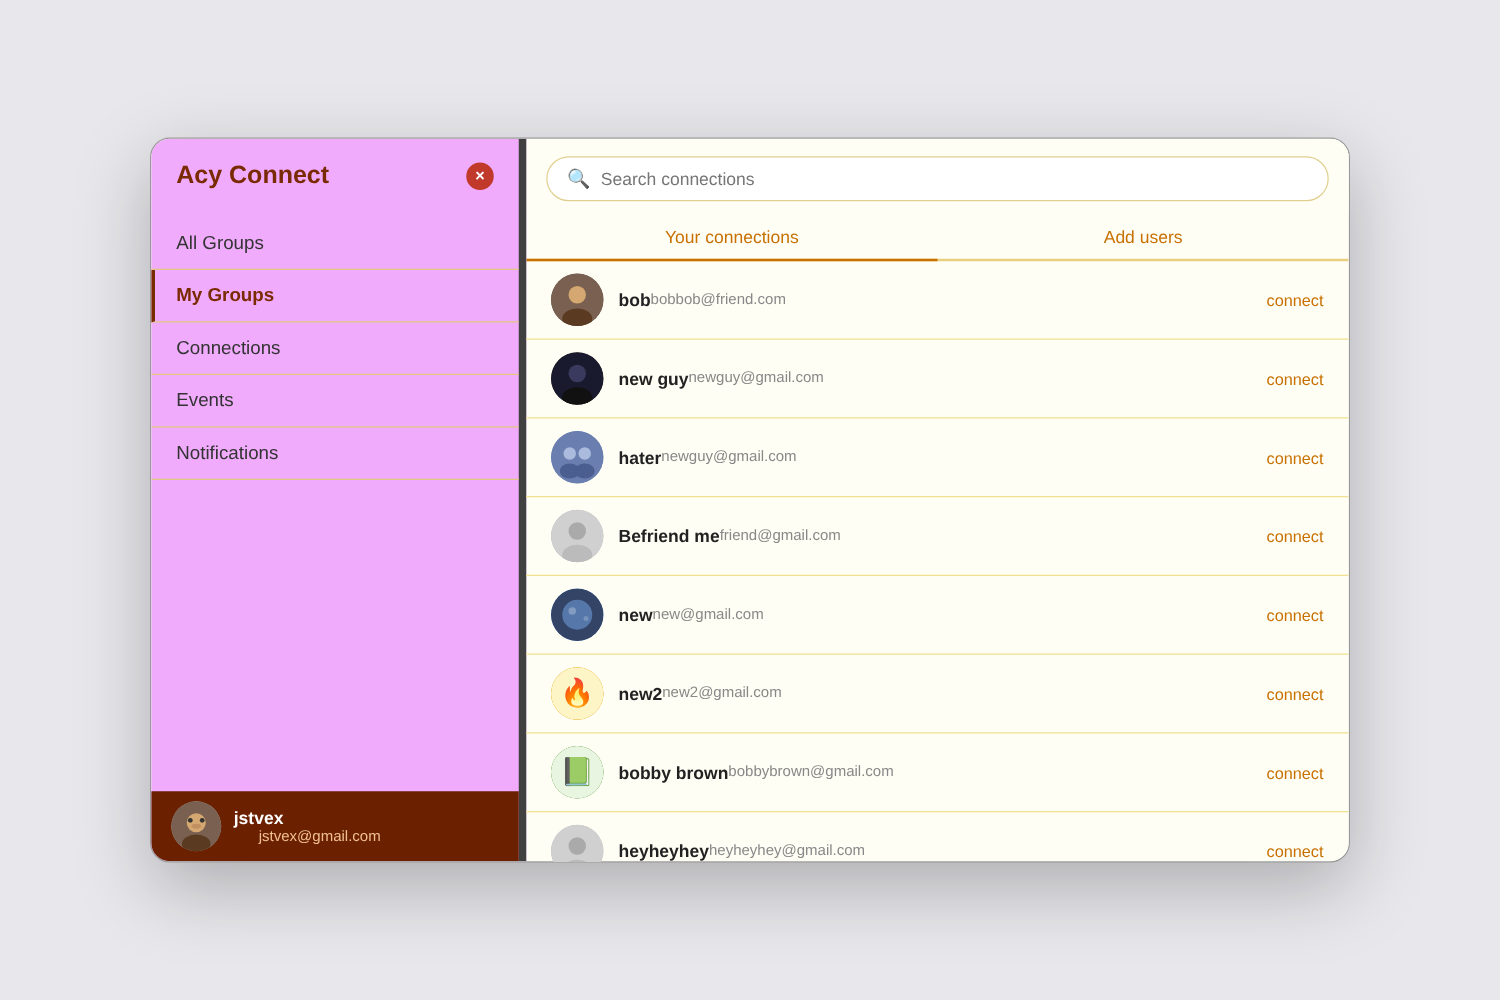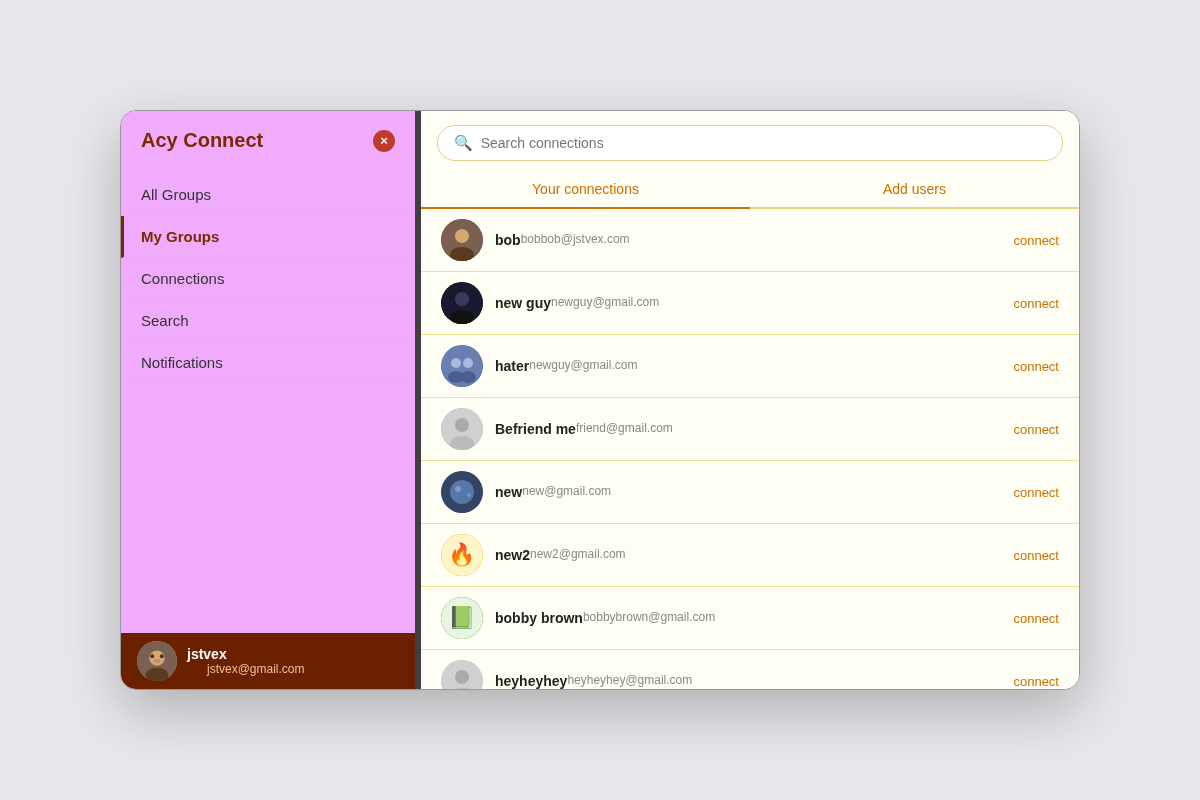--- a/index.html
+++ b/index.html
@@ -208,21 +208,21 @@
 
   <div class="sidebar">
     <div class="sidebar-header">
       <span class="app-title">Acy Connect</span>
       <button class="close-btn">×</button>
     </div>
     <ul class="nav-list">
       <li class="nav-item">All Groups</li>
       <li class="nav-item active">My Groups</li>
       <li class="nav-item">Connections</li>
-      <li class="nav-item">Search</li>
+      <li class="nav-item">Events</li>
       <li class="nav-item">Notifications</li>
     </ul>
     <div class="sidebar-footer">
       <div class="user-avatar">
         <svg viewBox="0 0 42 42" xmlns="http://www.w3.org/2000/svg">
           <circle cx="21" cy="21" r="21" fill="#7a6050"></circle>
           <ellipse cx="21" cy="18" rx="8" ry="8" fill="#d4a870"></ellipse>
           <ellipse cx="21" cy="36" rx="12" ry="8" fill="#5a3a20"></ellipse>
           <circle cx="16" cy="16" r="2" fill="#333"></circle>
           <circle cx="26" cy="16" r="2" fill="#333"></circle>
@@ -251,21 +251,21 @@
     <div class="connection-row">
           <div style="width: 42px; height: 42px; border-radius: 50%; flex-shrink: 0; overflow: hidden; background: rgb(90, 74, 58); display: flex; align-items: center; justify-content: center;">
             <svg viewBox="0 0 42 42" xmlns="http://www.w3.org/2000/svg">
               <circle cx="21" cy="21" r="21" fill="#7a6050"></circle>
               <circle cx="21" cy="17" r="7" fill="#d4a870"></circle>
               <ellipse cx="21" cy="36" rx="12" ry="8" fill="#5a3a20"></ellipse>
             </svg>
           </div>
           <div class="conn-info">
             <span class="conn-name">bob</span>
-            <span class="conn-email">bobbob@jstvex.com</span>
+            <span class="conn-email">bobbob@friend.com</span>
           </div>
           <button class="connect-btn">connect</button>
         </div>
         <div class="connection-row">
           <div style="width: 42px; height: 42px; border-radius: 50%; flex-shrink: 0; overflow: hidden; background: rgb(34, 34, 34); display: flex; align-items: center; justify-content: center;">
             <svg viewBox="0 0 42 42" xmlns="http://www.w3.org/2000/svg">
               <circle cx="21" cy="21" r="21" fill="#1a1a2e"></circle>
               <circle cx="21" cy="17" r="7" fill="#3a3a5e"></circle>
               <ellipse cx="21" cy="36" rx="12" ry="8" fill="#111"></ellipse>
             </svg>

